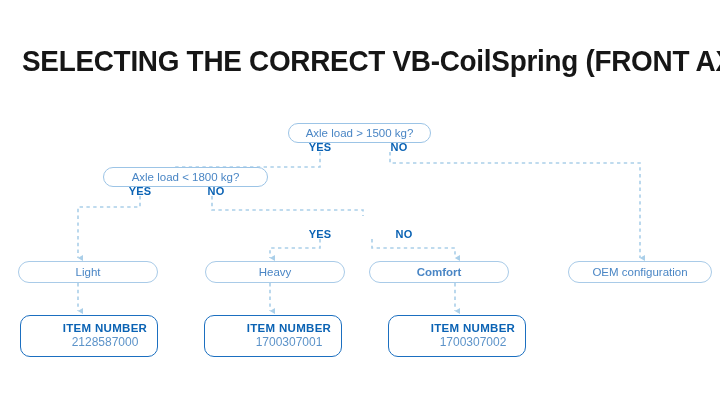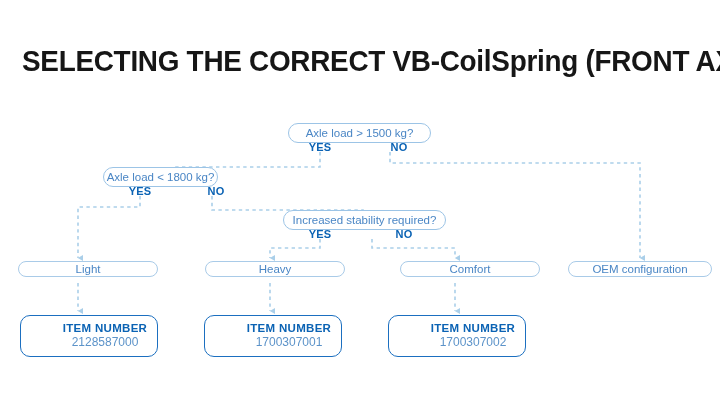--- a/index.html
+++ b/index.html
@@ -29,21 +29,21 @@
     display:flex;align-items:center;justify-content:center;
     text-align:center;
     border:1.4px solid #a9cbe8;
     background:#ffffff;
     color:#4a86c5;
     font-size:11.5px;
     border-radius:999px;
     white-space:nowrap;
   }
   .decision{height:20px;border-color:#9cc4e6;justify-content:center;}
-  .result{height:16px;border-color:#a9cbe8;border-width:1.5px;}
+  .result{height:22px;border-color:#a9cbe8;border-width:1.5px;}
 
   .yn{
     position:absolute;
     color:#0b63b4;
     font-weight:bold;
     font-size:11px;
     letter-spacing:0.2px;
     text-align:center;
     white-space:nowrap;
   }
@@ -98,39 +98,36 @@
       <path d="M455,283 L455,311" marker-end="url(#arw)"></path>
     </g>
   </svg>
 
   <div class="node decision" style="left:288px;top:123px;width:143px;">
     <span>Axle load &gt; 1500 kg?</span>
   </div>
   <div class="yn" style="left:296px;top:141px;width:48px;">YES</div>
   <div class="yn" style="left:378px;top:141px;width:42px;">NO</div>
 
-  <div class="node decision" style="left:103px;top:167px;width:115px;">
+  <div class="node decision" style="left:103px;top:167px;width:165px;">
     <span>Axle load &lt; 1800 kg?</span>
   </div>
   <div class="yn" style="left:116px;top:185px;width:48px;">YES</div>
   <div class="yn" style="left:195px;top:185px;width:42px;">NO</div>
 
-  <div class="node decision" style="left:283px;top:210px;width:163px;">
-    <span>Increased stability required?</span>
-  </div>
   <div class="yn" style="left:296px;top:228px;width:48px;">YES</div>
   <div class="yn" style="left:383px;top:228px;width:42px;">NO</div>
 
   <div class="node result" style="left:18px;top:261px;width:140px;">
     <span>Light</span>
   </div>
   <div class="node result" style="left:205px;top:261px;width:140px;">
     <span>Heavy</span>
   </div>
-  <div class="node result" style="left:400px;top:261px;width:140px;">
+  <div class="node result" style="left:369px;top:261px;width:140px;font-weight:bold;">
     <span>Comfort</span>
   </div>
   <div class="node result" style="left:568px;top:261px;width:144px;">
     <span>OEM configuration</span>
   </div>
 
   <div class="itembox" style="left:20px;top:315px;width:138px;">
     <div class="hd">ITEM NUMBER</div>
     <div class="num">2128587000</div>
   </div>

